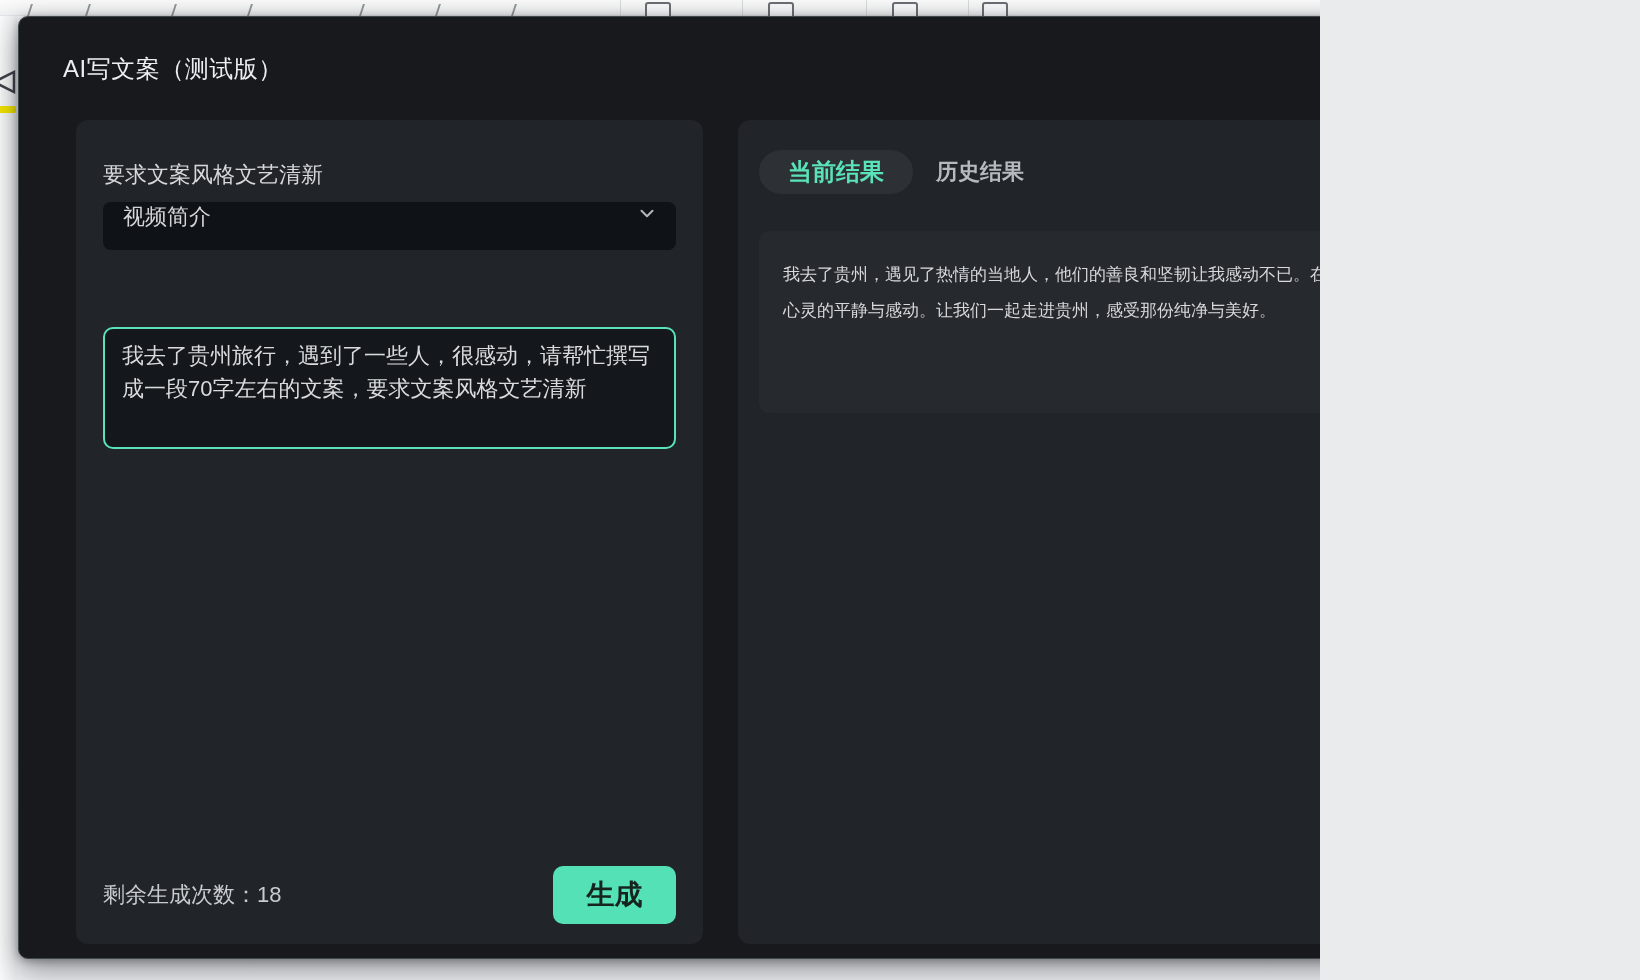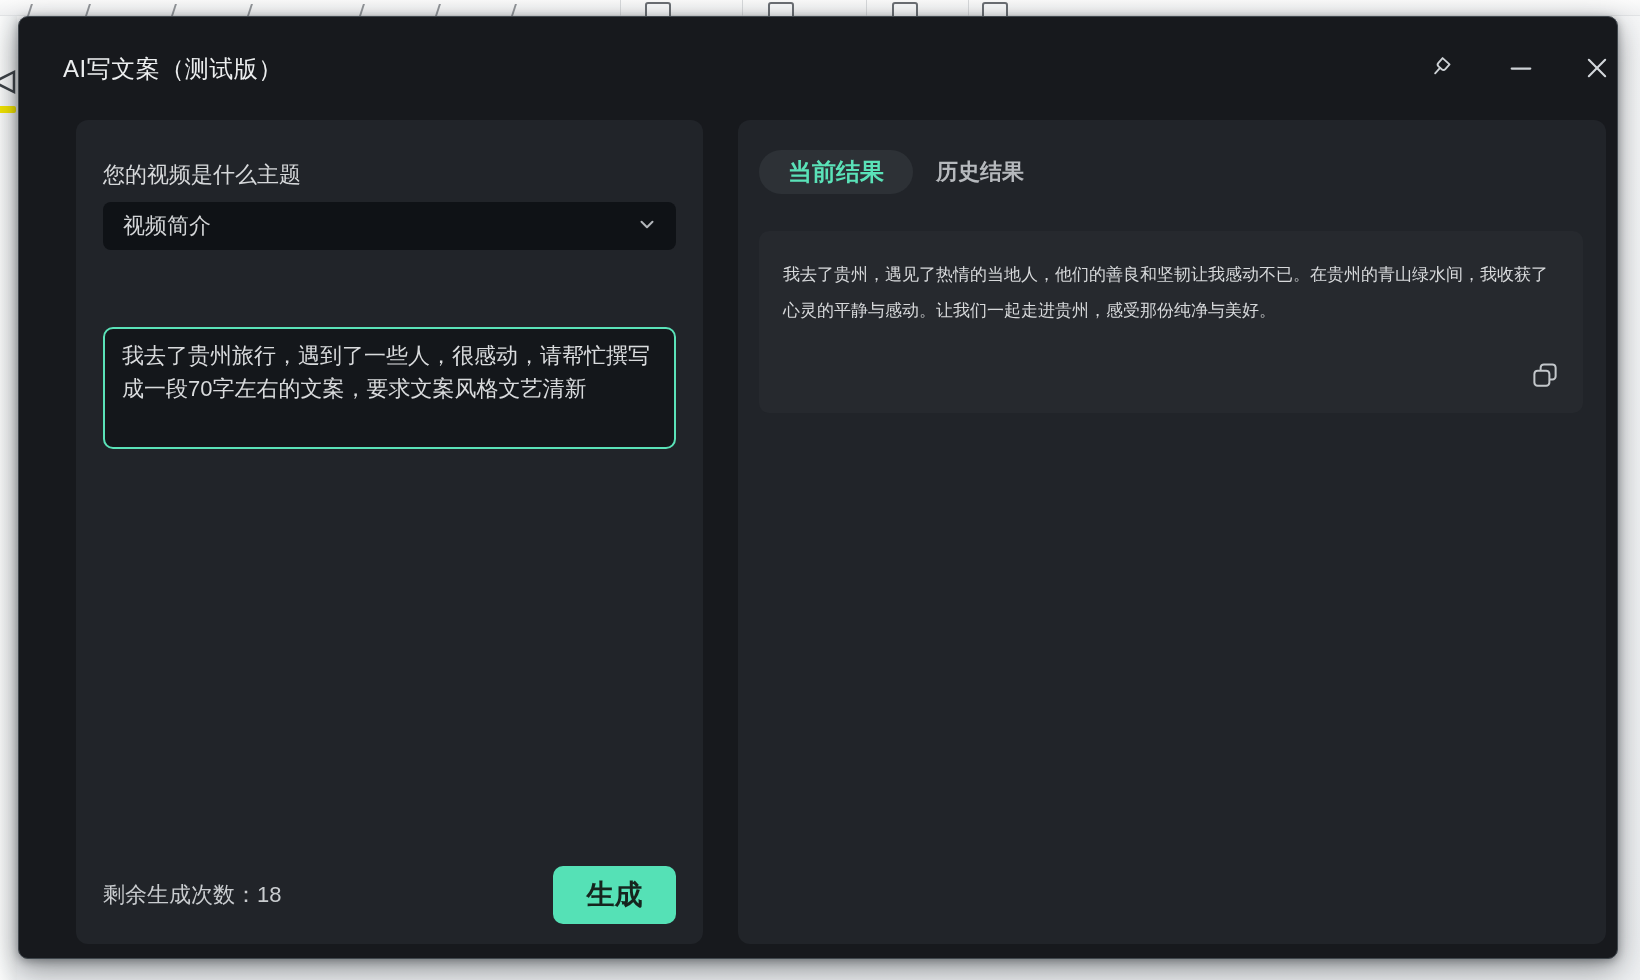--- a/index.html
+++ b/index.html
@@ -1,18 +1,18 @@
 <!DOCTYPE html>
 <html><head>
 <meta charset="utf-8">
 <style>
   * { margin:0; padding:0; box-sizing:border-box; }
   html,body { background:#e9ebed; }
   body { font-family:"Liberation Sans","DejaVu Sans",sans-serif; }
-  #screen{ position:relative; width:1640px; height:980px; overflow:hidden;
+  #screen{ position:relative; width:1320px; height:980px; overflow:hidden;
            background:linear-gradient(180deg,#f6f7f8 0%,#eef0f2 100%); }
 
   
   .bg-topbar{ position:absolute; left:0; top:0; width:1640px; height:16px;
               background:linear-gradient(180deg,#fbfbfb,#f1f2f3); border-bottom:1px solid #e3e5e7; }
   .bg-frag{ position:absolute; top:2px; width:26px; height:22px; border:2px solid #6b6f74;
             border-radius:3px; background:#f8f9fa; }
   .bg-sep{ position:absolute; top:0; width:1px; height:16px; background:#d7d9db; }
   .bg-glyph{ position:absolute; top:4px; width:18px; height:18px; border-left:2px solid #7a7e83;
              border-bottom:2px solid #7a7e83; transform:skewX(-18deg); opacity:.8; }
@@ -34,21 +34,21 @@
   .btn-close{ left:1563px; }
 
   .panel{ position:absolute; top:103px; height:824px; background:#212429; border-radius:12px; }
   .panel-left{ left:57px; width:627px; }
   .panel-right{ left:719px; width:868px; }
 
   
   .lbl{ position:absolute; left:27px; font-size:22px; color:#d6d8da; }
   .type-label{ top:40px; }
   .select{ position:absolute; left:27px; top:82px; width:573px; height:48px;
-           background:#0f1216; border-radius:8px; display:flex; align-items:center;
+           background:#0f1216; border-radius:8px; display:flex; align-items:flex-start;
            padding:0 18px 0 20px; cursor:pointer; }
   .select .sel-text{ flex:1; font-size:22px; color:#d3d5d7; }
   .topic-row{ position:absolute; left:27px; top:165px; width:573px; display:flex;
               justify-content:space-between; align-items:baseline; }
   .topic-row .q{ font-size:22px; color:#d6d8da; }
   .topic-row .counter{ font-size:22px; color:#575c62; }
   .topic-input{ position:absolute; left:27px; top:207px; width:573px; height:122px;
                 background:#14171b; border:2px solid #5ae2b8; border-radius:10px;
                 color:#d9dbdd; font-size:22px; line-height:33px; padding:10px 17px;
                 font-family:"Liberation Sans","DejaVu Sans",sans-serif;
@@ -126,21 +126,21 @@
 
       <div class="winbtn btn-close">
         <svg width="28" height="28" viewBox="0 0 24 24" stroke="#d3d7db" stroke-width="1.8" stroke-linecap="round">
           <line x1="5" y1="5" x2="19" y2="19"></line>
           <line x1="19" y1="5" x2="5" y2="19"></line>
         </svg>
       </div>
     </div>
 
     <div class="panel panel-left">
-      <div class="lbl type-label">您的视频是什么主题</div>
+      <div class="lbl type-label">要求文案风格文艺清新</div>
 
       <div class="select">
         <span class="sel-text">视频简介</span>
         <span>
           <svg width="22" height="22" viewBox="0 0 24 24" fill="none" stroke="#b3b7bb" stroke-width="2.2" stroke-linecap="round" stroke-linejoin="round">
             <polyline points="6,9.5 12,15.5 18,9.5"></polyline>
           </svg>
         </span>
       </div>
 

